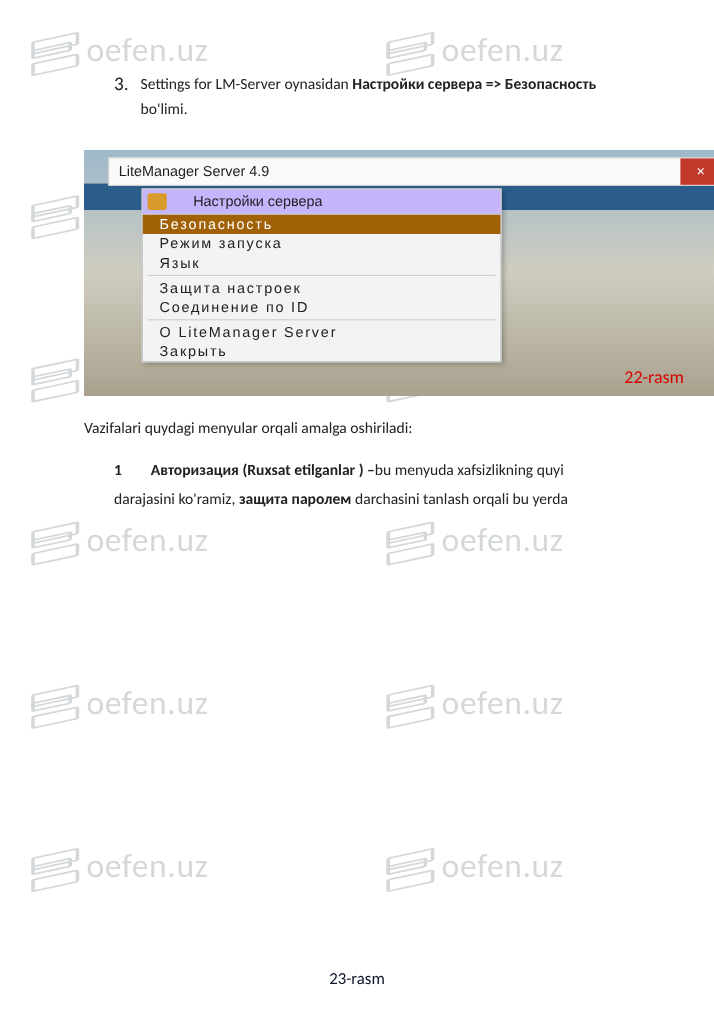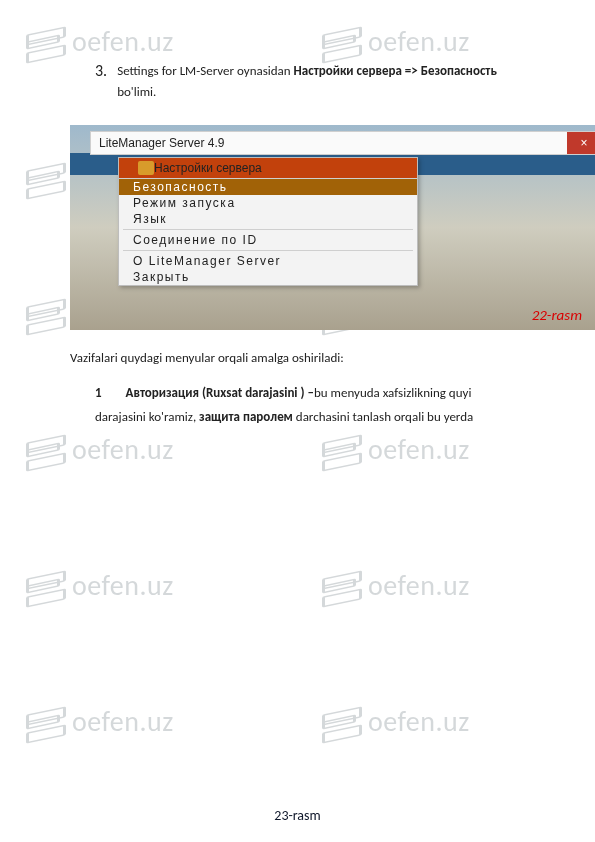--- a/index.html
+++ b/index.html
@@ -118,26 +118,26 @@
     position: absolute;
     top: 32px; left: 48px;
     width: 300px;
     background: #f3f3f3;
     border: 1px solid #bdbdbd;
     box-shadow: 2px 2px 4px rgba(0,0,0,0.25);
     font-family: Tahoma, sans-serif;
     font-size: 12px;
   }
   .menubox .hdr {
-    background: #c2410c;
+    background: #c4b5fd;
     border-bottom: 1px solid #cfcfcf;
-    padding: 3px 19px;
+    padding: 3px 4px;
     display: flex;
     align-items: center;
-    gap: 0;
+    gap: 22px;
     font-weight: 400;
   }
   .menubox .hdr .ico {
     width: 16px; height: 14px;
     background: #d89b2b;
     border-radius: 2px;
   }
   .menubox .item {
     padding: 1px 14px;
     letter-spacing: 1.5px;
@@ -146,26 +146,25 @@
     background: #a16207;
     color: #ffffff;
   }
   .menubox .sep {
     height: 1px;
     background: #cfcfcf;
     margin: 2px 4px;
   }
   .figcap {
     position: absolute;
-    right: 40px;
+    right: 52px;
     bottom: 6px;
     color: #d90000;
     font-size: 15px;
     font-weight: 400;
-    font-style: italic;
   }
 
   .sub {
     margin: 18px 0 12px -25px;
     line-height: 1.6;
   }
 
   .block1 {
     margin-left: 0px;
     padding-left: 0;
@@ -288,38 +287,39 @@
     <div class="menubox">
       <div class="hdr">
         <span class="ico"></span>
         <span>Настройки сервера</span>
       </div>
       <div id="menu-items">
           <div class="item sel">Безопасность</div>
           <div class="item">Режим запуска</div>
           <div class="item">Язык</div>
           <div class="sep"></div>
+          <div class="item">Защита настроек</div>
           <div class="item">Соединение по ID</div>
           <div class="sep"></div>
           <div class="item">О LiteManager Server</div>
           <div class="item">Закрыть</div>
         </div>
     </div>
     <div class="figcap">22-rasm</div>
   </div>
 
   <div class="sub">
     <span>Vazifalari quydagi menyular orqali amalga oshiriladi:</span>
   </div>
 
   <div class="block1 jus">
     <div class="row1">
       <span class="n">1</span>
       <span>
-        <b>Авторизация (Ruxsat darajasini ) –</b><span>bu  menyuda  xafsizlikning  quyi</span>
+        <b>Авторизация (Ruxsat etilganlar ) –</b><span>bu  menyuda  xafsizlikning  quyi</span>
       </span>
     </div>
     <div>
       <span>darajasini  ko'ramiz,  </span><b>защита паролем</b><span>  darchasini tanlash orqali  bu yerda</span>
     </div>
   </div>
 
 </div>
 
 <div class="fig23">23-rasm</div>

